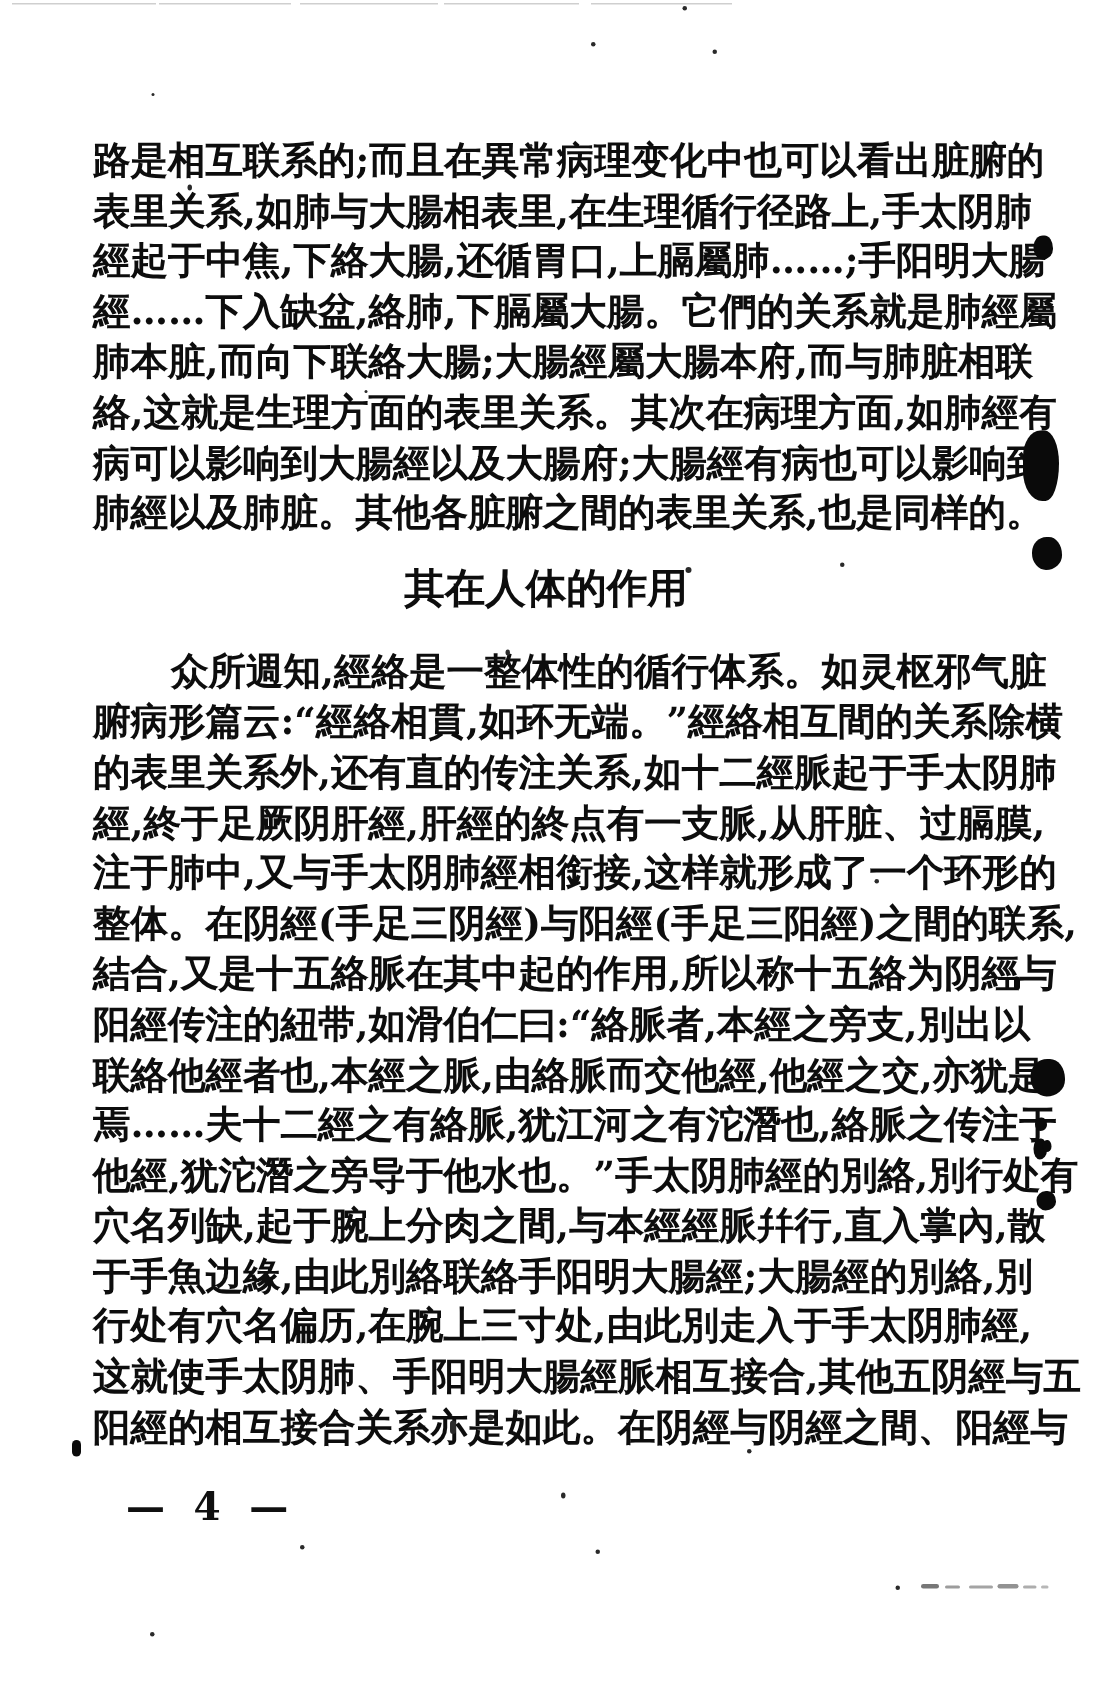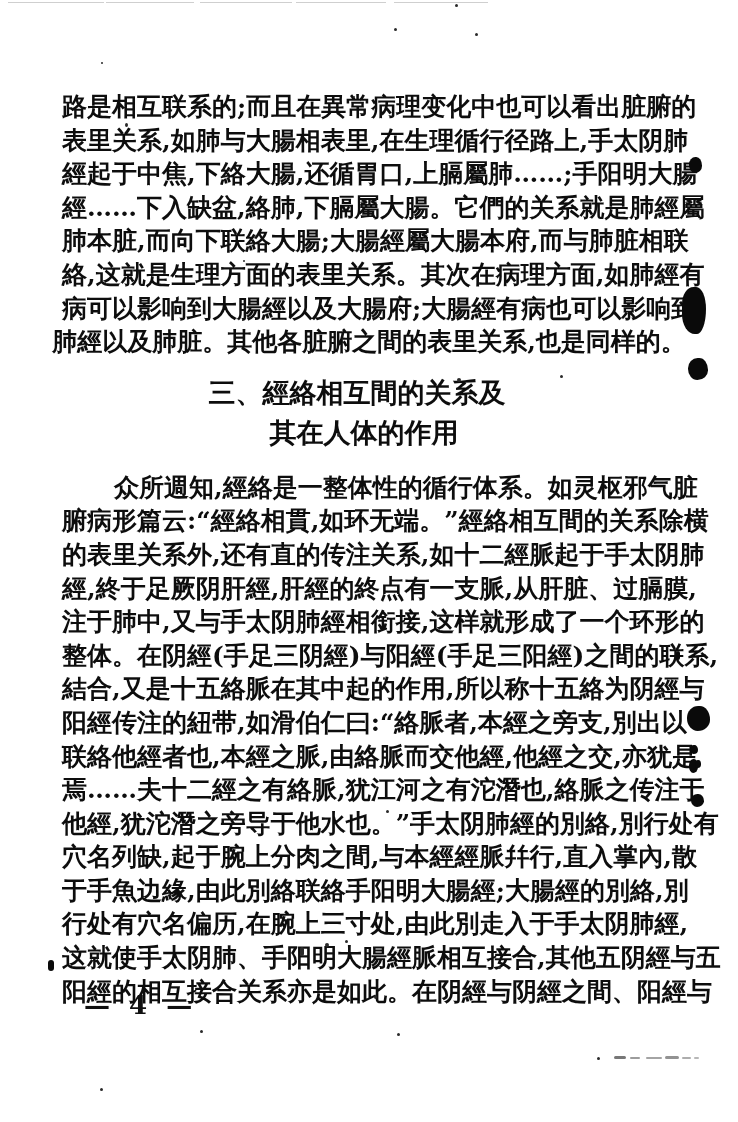--- a/index.html
+++ b/index.html
@@ -59,21 +59,21 @@
   
   .line.justify {
     justify-content: space-between;
   }
   .line.justify > span {
     display: inline-block;
   }
 
   
   .line.flush {
-    justify-content: center;
+    justify-content: flex-start;
   }
 
   
   .indent {
     display: inline-block;
     width: 52px;
     flex: 0 0 52px;
   }
 
   
@@ -340,21 +340,20 @@
           <span>影</span>
           <span>响</span>
           <span>到</span>
         </div>
       <div class="line flush">
           <span>肺經以及肺脏。其他各脏腑之間的表里关系,也是同样的。</span>
         </div>
     </div>
 
     <div class="heading-block">
-      <div class="heading-line l1">三、經絡相互間的关系及</div>
       <div class="heading-line l2">其在人体的作用</div>
     </div>
 
     <div class="para after-heading">
       <div class="line justify">
           <span class="indent"></span>
           <span>众</span>
           <span>所</span>
           <span>週</span>
           <span>知</span>

